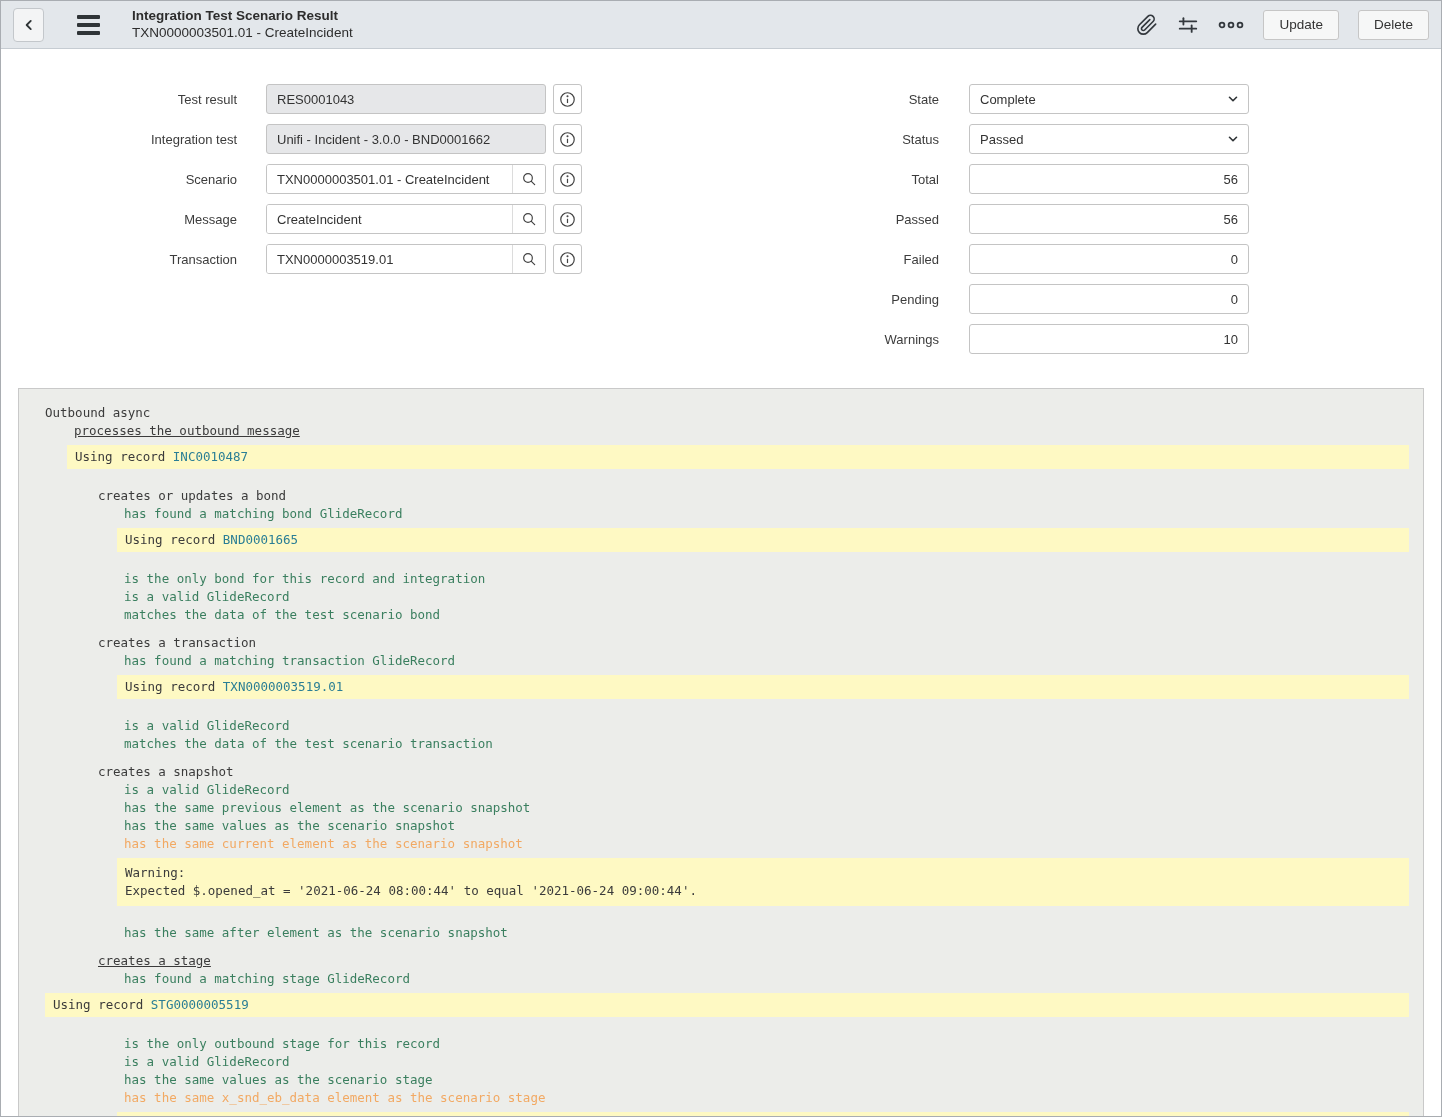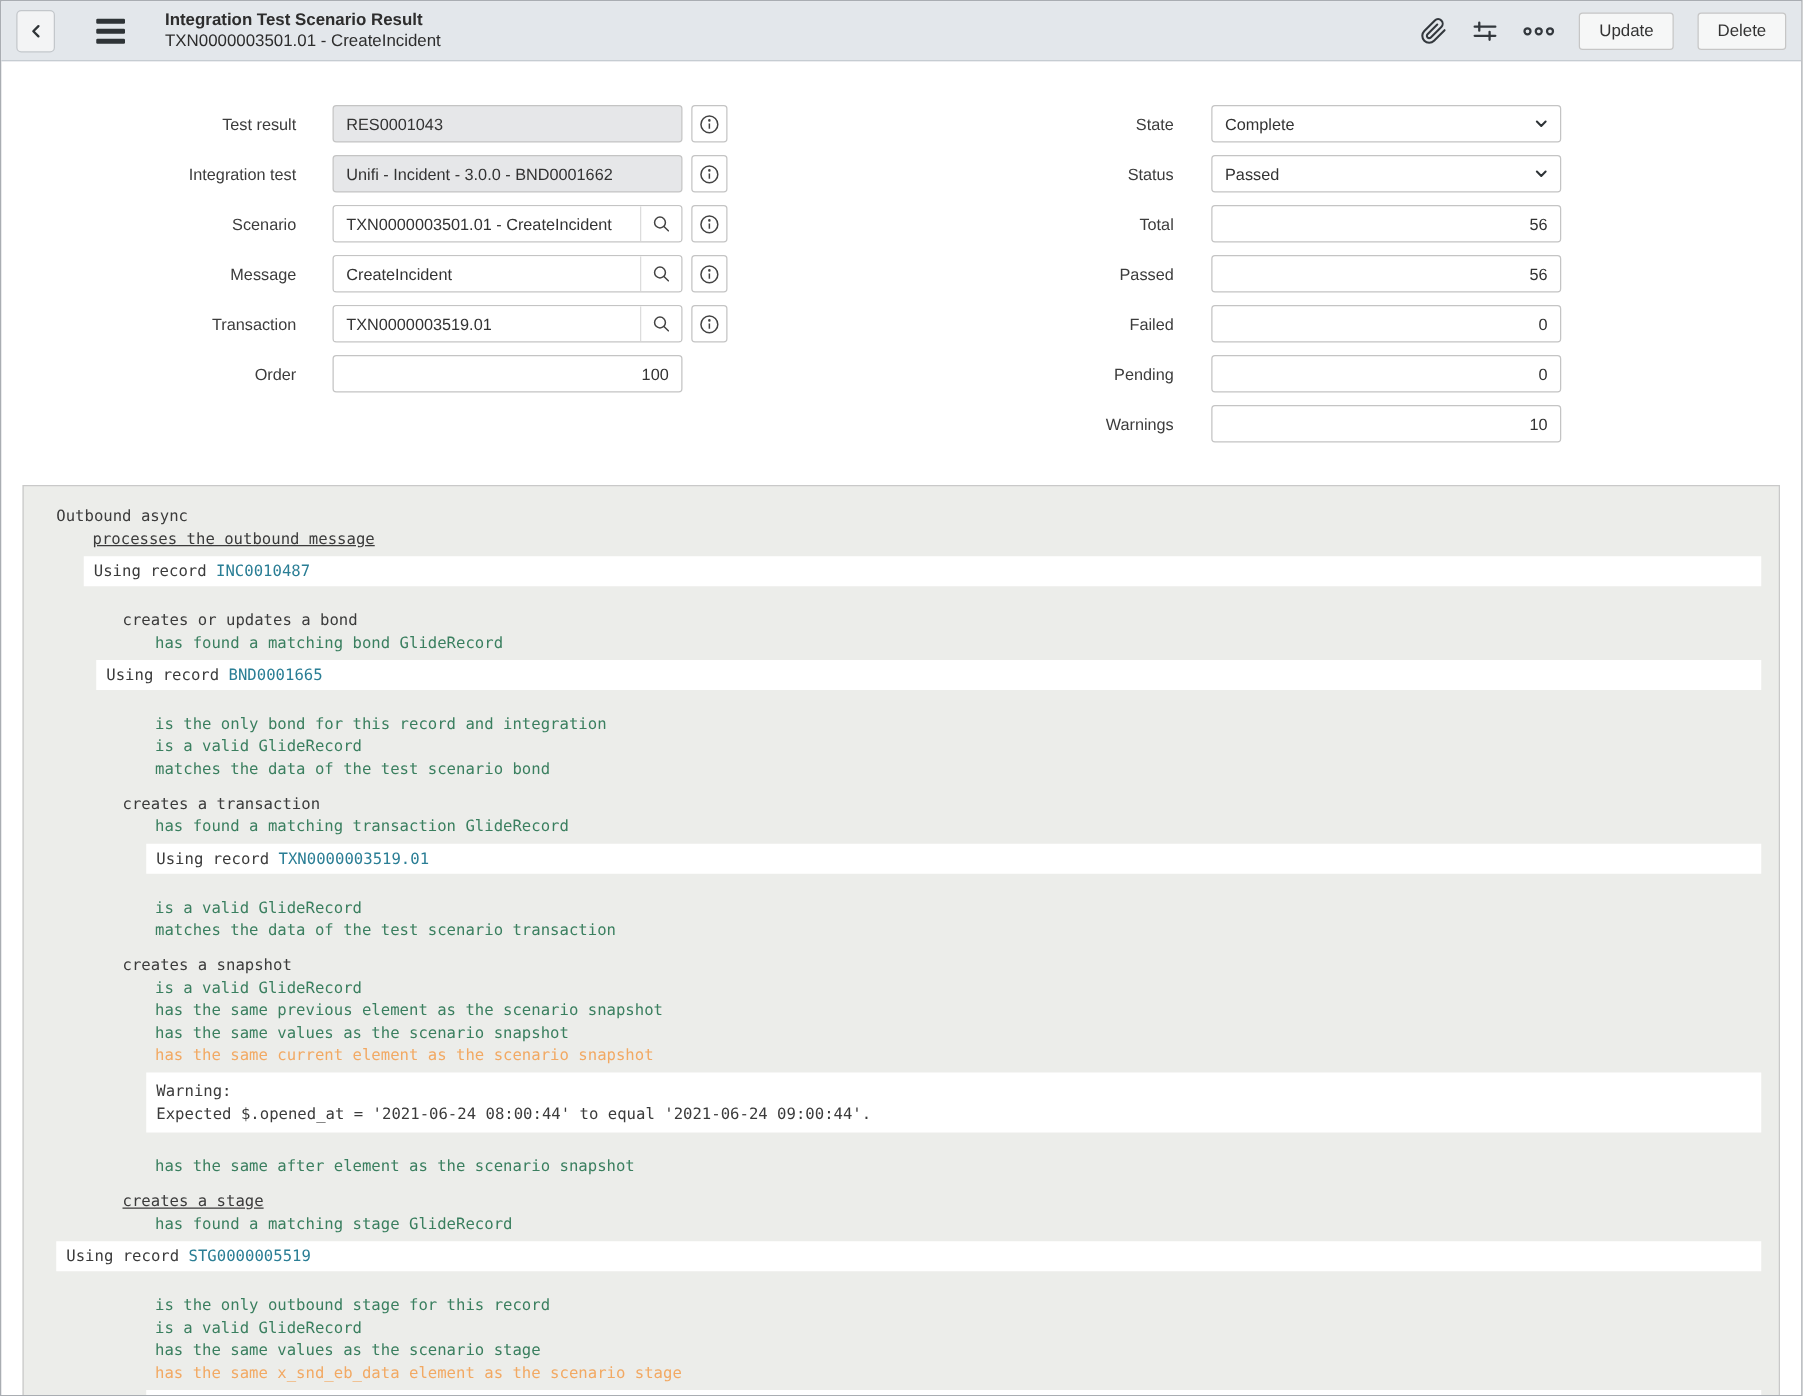--- a/index.html
+++ b/index.html
@@ -107,21 +107,21 @@
     padding: 15px 14px 16px 26px;
     font-family: "DejaVu Sans Mono", monospace;
     font-size: 12.5px;
     color: #3b3b3b;
   }
   .out-line { line-height: 18px; white-space: pre; }
   .t-pass { color: #3a7f5f; }
   .t-warn { color: #f2a963; }
   .t-head { margin-top: 10px; }
   .out-record, .out-wbox {
-    background: #ffffff; margin-top: 5px; margin-bottom: 18px;
+    background: #fef9c3; margin-top: 5px; margin-bottom: 18px;
     padding: 3px 8px; line-height: 18px;
   }
   .out-wbox { padding: 6px 8px; }
   .record-link { color: #2a7e95; text-decoration: none; cursor: pointer; }
 </style>
 </head>
 <body>
 
 <div class="hdr">
   <button class="back-btn">
@@ -262,24 +262,20 @@
       <button class="info-btn">
         <span style="display:flex;">
             <svg width="17" height="17" viewBox="0 0 24 24" fill="none" stroke="#444" stroke-width="1.7">
               <circle cx="12" cy="12" r="9.5"></circle>
               <line x1="12" y1="11" x2="12" y2="17"></line>
               <circle cx="12" cy="7.5" r="0.6" fill="#444"></circle>
             </svg>
           </span>
       </button>
     </div>
-    <div class="frow">
-      <label>Order</label>
-      <input class="inp num" value="100" style="">
-    </div>
   </div>
 
   <div class="fcol right">
     <div class="frow">
       <label>State</label>
       <div class="select-wrap">
         <select><option>Complete</option></select>
         <span class="chev">
             <svg width="14" height="14" viewBox="0 0 24 24" fill="none" stroke="#2f3437" stroke-width="2.8" stroke-linecap="round" stroke-linejoin="round">
               <polyline points="6 9 12 15 18 9"></polyline>
@@ -320,21 +316,21 @@
     </div>
   </div>
 </div>
 
 <div class="output" id="output">
     <div class="out-line" style="padding-left: 0px;">Outbound async</div>
     <div class="out-line" style="padding-left: 29px; text-decoration: underline;">processes the outbound message</div>
     <div class="out-record" style="margin-left: 22px;"><span>Using record </span><a class="record-link">INC0010487</a></div>
     <div class="out-line t-head" style="padding-left: 53px;">creates or updates a bond</div>
     <div class="out-line t-pass" style="padding-left: 79px;">has found a matching bond GlideRecord</div>
-    <div class="out-record" style="margin-left: 32px;"><span>Using record </span><a class="record-link">BND0001665</a></div>
+    <div class="out-record" style="margin-left: 72px;"><span>Using record </span><a class="record-link">BND0001665</a></div>
     <div class="out-line t-pass" style="padding-left: 79px;">is the only bond for this record and integration</div>
     <div class="out-line t-pass" style="padding-left: 79px;">is a valid GlideRecord</div>
     <div class="out-line t-pass" style="padding-left: 79px;">matches the data of the test scenario bond</div>
     <div class="out-line t-head" style="padding-left: 53px;">creates a transaction</div>
     <div class="out-line t-pass" style="padding-left: 79px;">has found a matching transaction GlideRecord</div>
     <div class="out-record" style="margin-left: 72px;"><span>Using record </span><a class="record-link">TXN0000003519.01</a></div>
     <div class="out-line t-pass" style="padding-left: 79px;">is a valid GlideRecord</div>
     <div class="out-line t-pass" style="padding-left: 79px;">matches the data of the test scenario transaction</div>
     <div class="out-line t-head" style="padding-left: 53px;">creates a snapshot</div>
     <div class="out-line t-pass" style="padding-left: 79px;">is a valid GlideRecord</div>

